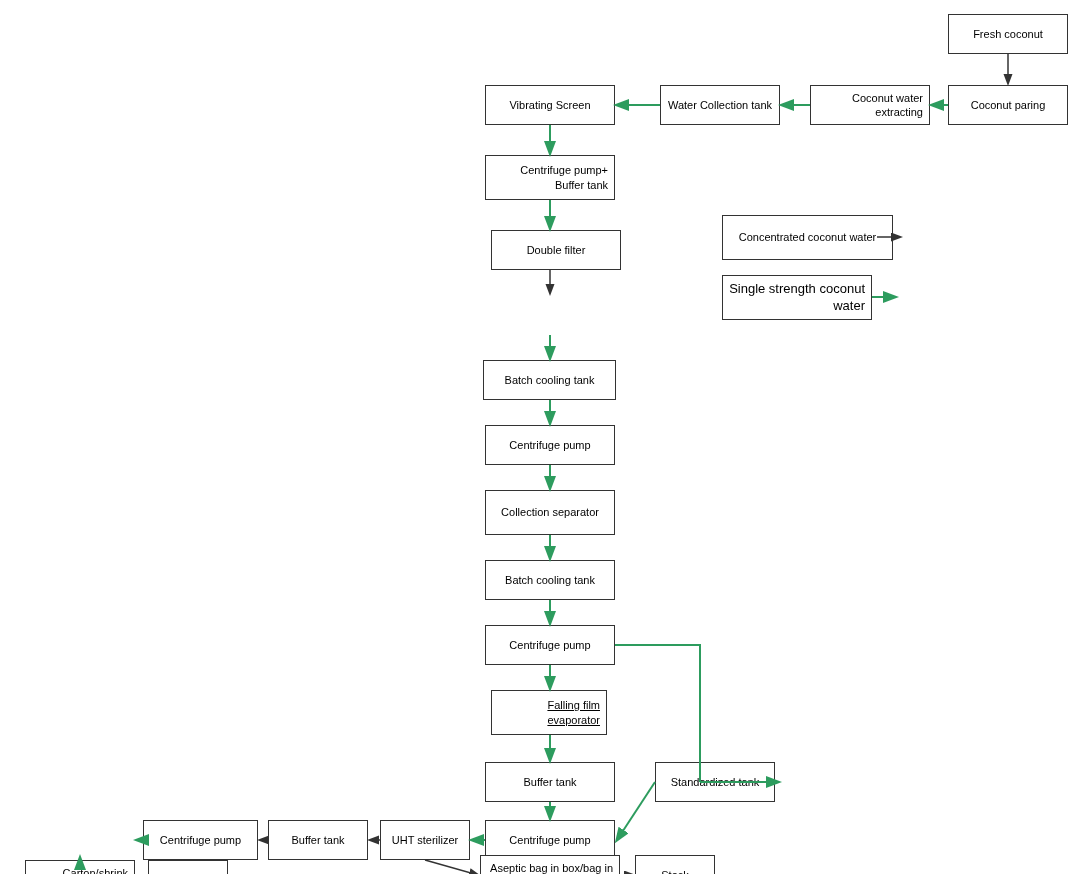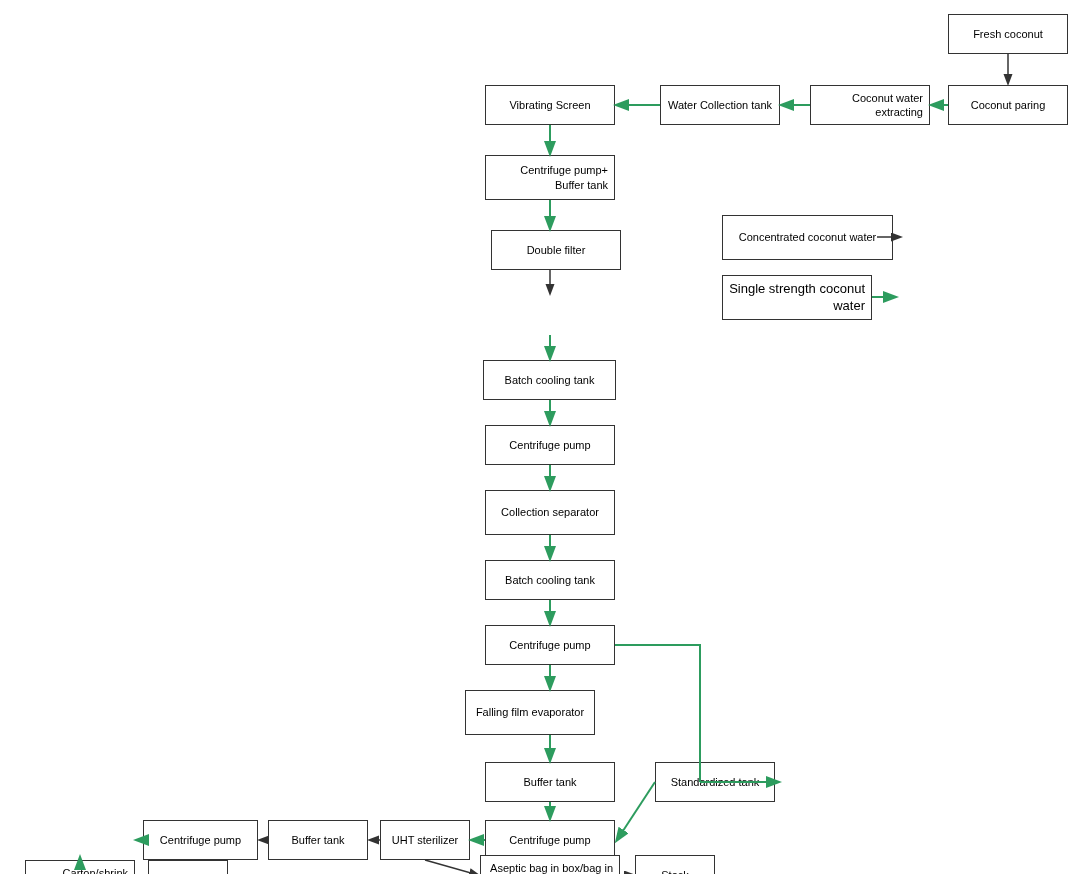--- a/index.html
+++ b/index.html
@@ -48,21 +48,21 @@
     <div class="box" style="left: 810px; top: 85px; width: 120px; height: 40px; font-size: 11px;">Coconut water extracting</div>
     <div class="box" style="left: 485px; top: 85px; width: 130px; height: 40px; font-size: 11px;">Vibrating Screen</div>
     <div class="box" style="left: 485px; top: 155px; width: 130px; height: 45px; font-size: 11px;">Centrifuge pump+
 Buffer tank</div>
     <div class="box" style="left: 485px; top: 230px; width: 130px; height: 40px; font-size: 11px; margin-left: 6px;">Double filter</div>
     <div class="box" style="left: 483px; top: 360px; width: 133px; height: 40px; font-size: 11px;">Batch cooling tank</div>
     <div class="box" style="left: 485px; top: 425px; width: 130px; height: 40px; font-size: 11px;">Centrifuge pump</div>
     <div class="box" style="left: 485px; top: 490px; width: 130px; height: 45px; font-size: 11px;">Collection separator</div>
     <div class="box" style="left: 485px; top: 560px; width: 130px; height: 40px; font-size: 11px;">Batch cooling tank</div>
     <div class="box" style="left: 485px; top: 625px; width: 130px; height: 40px; font-size: 11px;">Centrifuge pump</div>
-    <div class="box" style="left: 465px; top: 690px; width: 130px; height: 45px; font-size: 11px;">Falling film evaporator</div>
+    <div class="box" style="left: 491px; top: 690px; width: 116px; height: 45px; font-size: 11px; text-decoration: underline;">Falling film evaporator</div>
     <div class="box" style="left: 485px; top: 762px; width: 130px; height: 40px; font-size: 11px;">Buffer tank</div>
     <div class="box" style="left: 655px; top: 762px; width: 120px; height: 40px; font-size: 11px;">Standardized tank</div>
     <div class="box" style="left: 485px; top: 820px; width: 130px; height: 40px; font-size: 11px;">Centrifuge pump</div>
     <div class="box" style="left: 380px; top: 820px; width: 90px; height: 40px; font-size: 11px;">UHT sterilizer</div>
     <div class="box" style="left: 268px; top: 820px; width: 100px; height: 40px; font-size: 11px;">Buffer tank</div>
     <div class="box" style="left: 143px; top: 820px; width: 115px; height: 40px; font-size: 11px;">Centrifuge pump</div>
     <div class="box" style="left: 480px; top: 855px; width: 140px; height: 40px; font-size: 11px;">Aseptic bag in box/bag in drum filler</div>
     <div class="box" style="left: 635px; top: 855px; width: 80px; height: 40px; font-size: 11px;">Stock</div>
     <div class="box" style="left: 25px; top: 860px; width: 110px; height: 40px; font-size: 11px;">Carton/shrink packing machine</div>
     <div class="box" style="left: 148px; top: 860px; width: 80px; height: 40px; font-size: 11px;">Stock</div>

